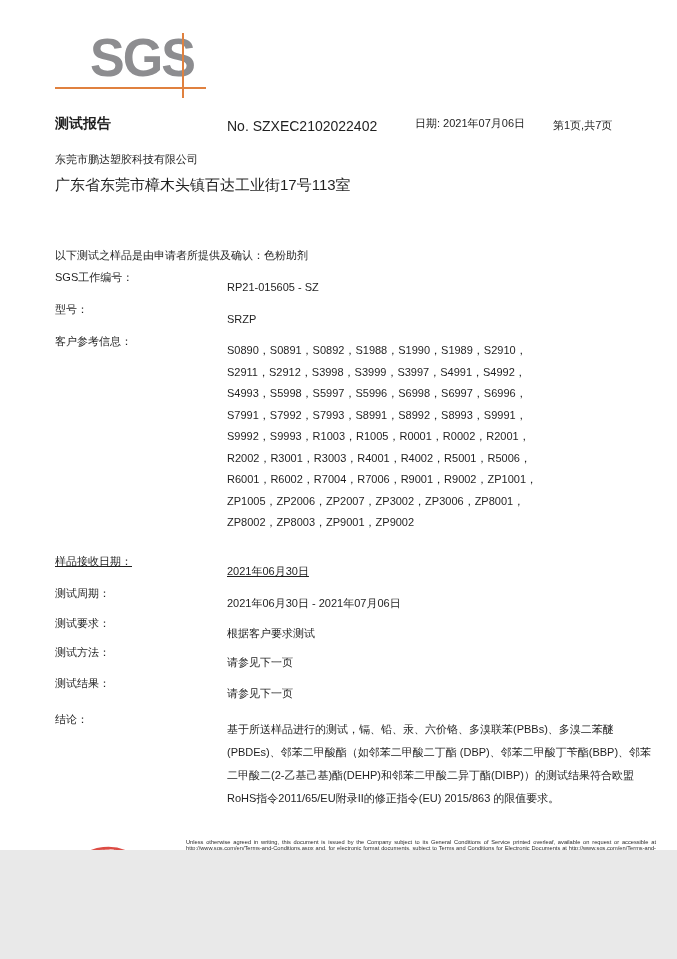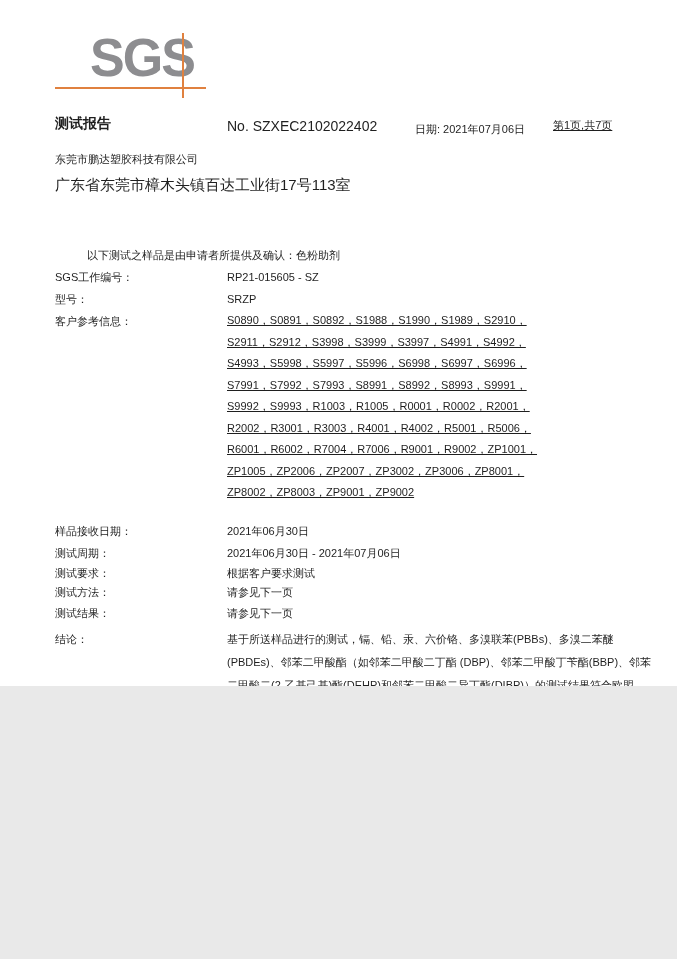--- a/index.html
+++ b/index.html
@@ -1,51 +1,51 @@
 <!DOCTYPE html>
 <html><head>
 <meta charset="utf-8">
 <style>
   html,body { margin:0; padding:0; background:#e9e9e9; }
   .page {
-    position:relative; width:677px; height:686px; margin:0 auto;
+    position:relative; width:677px; height:850px; margin:0 auto;
     background:#ffffff; overflow:hidden;
     font-family:"Liberation Sans","DejaVu Sans",sans-serif;
     color:#1f1f1f;
   }
   
   .logo-text {
     position:absolute; left:90px; top:32px;
     font-size:52px; font-weight:bold; letter-spacing:-2px;
     color:#8d8d90; line-height:1;
     transform:scaleY(1.02);
   }
   .logo-hline { position:absolute; left:55px; top:87px; width:151px; height:2px; background:#e0813f; }
   .logo-vline { position:absolute; left:182px; top:33px; width:2px; height:65px; background:#e0813f; }
 
   
   .hdr-title { position:absolute; left:55px; top:115px; font-size:14px; font-weight:bold; }
   .hdr-no    { position:absolute; left:227px; top:118px; font-size:14px; }
-  .hdr-date  { position:absolute; left:415px; top:122px; font-size:11px;text-align:right; }
-  .hdr-page  { position:absolute; left:553px; top:118px; font-size:11px;text-decoration:underline; }
+  .hdr-date  { position:absolute; left:415px; top:116px; font-size:11px;text-align:right; }
+  .hdr-page  { position:absolute; left:553px; top:118px; font-size:11px; }
 
   .applicant-name    { position:absolute; left:55px; top:152px; font-size:11px; }
   .applicant-address { position:absolute; left:55px; top:176px; font-size:15px; }
 
   
   .body-block { position:absolute; left:55px; top:244px; width:601px; font-size:11px; }
   .row { display:flex; line-height:22px; }
   .row .lbl { width:172px; flex:none; }
-  .row .val { flex:1; }
-  .ref-lines div { line-height:21.5px;text-decoration:underline; }
-  .mt-sm { margin-top:16px; }
+  .row .val { flex:1;margin-top:10px; }
+  .ref-lines div { line-height:21.5px; }
+  .mt-sm { margin-top:16px;text-decoration:underline; }
   .row-tight { line-height:19px; }
   .conclusion-row { margin-top:4px;justify-content:flex-end; }
   .conclusion-row .val { line-height:23px; max-width:430px; }
-  .intro { line-height:22px;margin-left:32px; }
+  .intro { line-height:22px; }
 
   
   .stamp { position:absolute; left:50px; top:842px; }
   .stamp-caption { position:absolute; left:27px; top:918px; font-size:6.5px; line-height:8px; color:#9a9a9a; white-space:nowrap; }
 
   .disclaimer {
     position:absolute; left:186px; top:839px; width:470px;
     font-size:5.7px; line-height:6.4px; text-align:justify; color:#2a2a2a;
   }
   .disclaimer .lnk { text-decoration:underline; }

